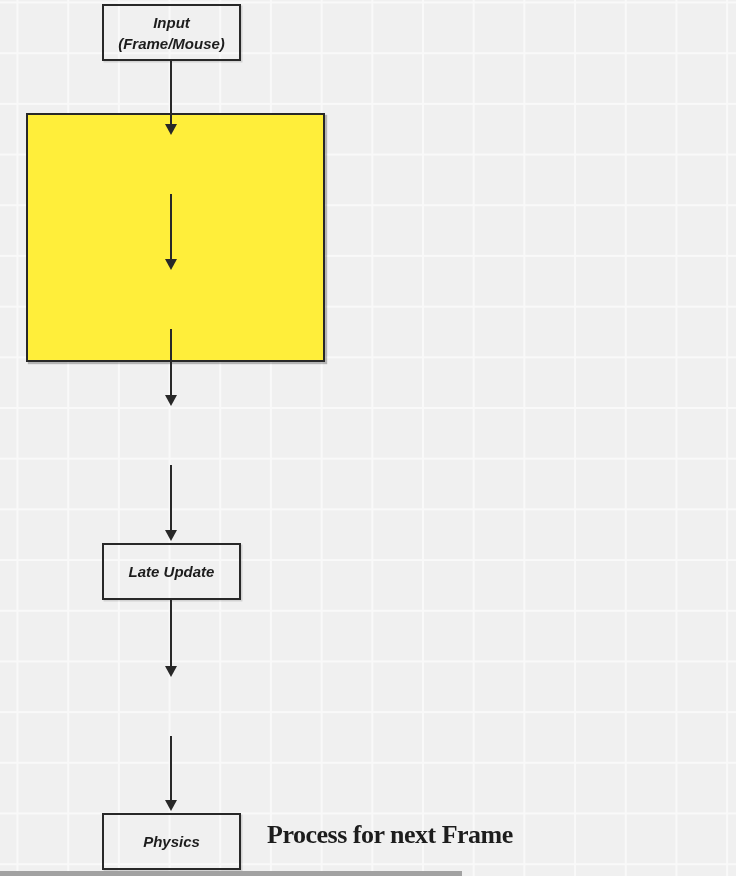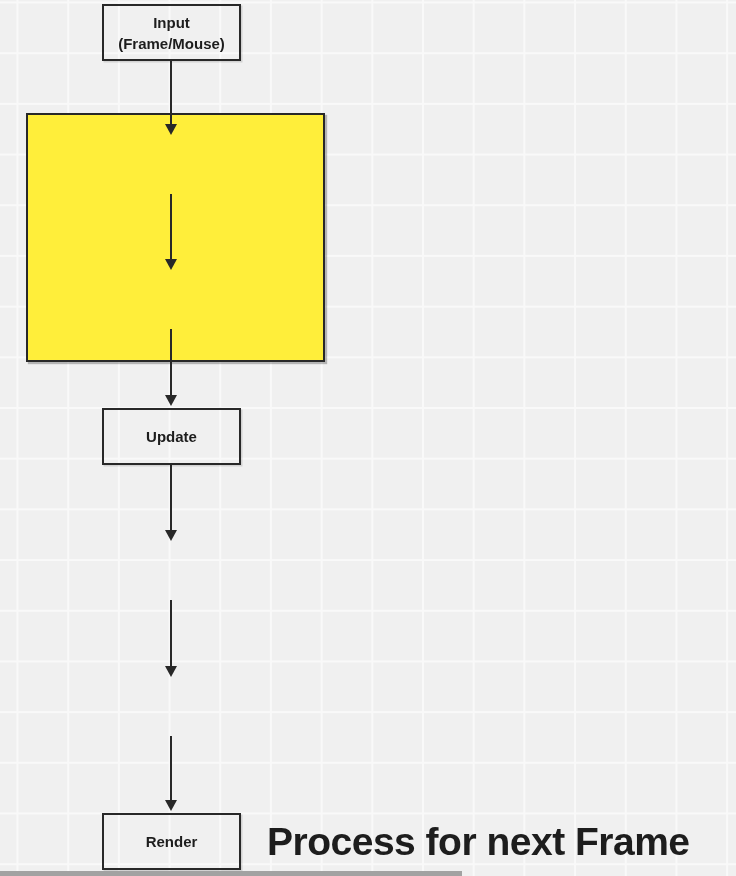--- a/index.html
+++ b/index.html
@@ -24,65 +24,67 @@
   }
   .node{
     position:absolute;left:102px;width:139px;height:57px;
     border:2px solid var(--stroke,#262626);
     box-sizing:border-box;
     display:flex;flex-direction:column;align-items:center;justify-content:center;
     text-align:center;
     font-size:15px;font-weight:bold;line-height:21px;
     color:var(--text,#1d1d1d);
     box-shadow:1.5px 1.5px 0 rgba(0,0,0,0.12);
+    font-style:italic;
   }
   .arrow{
     position:absolute;left:170px;width:2px;
     background:var(--stroke,#262626);
   }
   .arrowhead{
     position:absolute;left:165px;width:0;height:0;
     border-left:6px solid transparent;
     border-right:6px solid transparent;
     border-top:11px solid var(--stroke,#262626);
   }
   .caption{
     position:absolute;left:267px;top:820px;
-    font-size:39px;font-weight:bold;letter-spacing:-0.5px;
+    font-size:26px;font-weight:bold;letter-spacing:-0.5px;
     white-space:nowrap;
     color:var(--text,#1d1d1d);
+    font-family:Liberation Serif, serif;
   }
   .hscroll{
     position:absolute;left:0;top:871px;width:462px;height:5px;
     background:var(--scrollbar,#a2a2a2);
   }
 </style>
 </head>
 <body>
 
 <div class="canvas">
 
   <div class="group"></div>
 
   <div class="node" style="top:4px">
     <span>Input</span>
     <span>(Frame/Mouse)</span>
   </div>
 
 
 
-  <div class="node" style="top:408px">
-    <span>Update</span>
+
+  <div class="node" style="top:543px">
+    <span>Late Update</span>
     <span></span>
   </div>
 
 
-
   <div class="node" style="top:813px">
-    <span>Render</span>
+    <span>Physics</span>
     <span></span>
   </div>
 
   <div class="arrow" style="top:61px;height:64px"></div>
   <div class="arrowhead" style="top:124px"></div>
 
   <div class="arrow" style="top:194px;height:66px"></div>
   <div class="arrowhead" style="top:259px"></div>
 
   <div class="arrow" style="top:329px;height:67px"></div>

